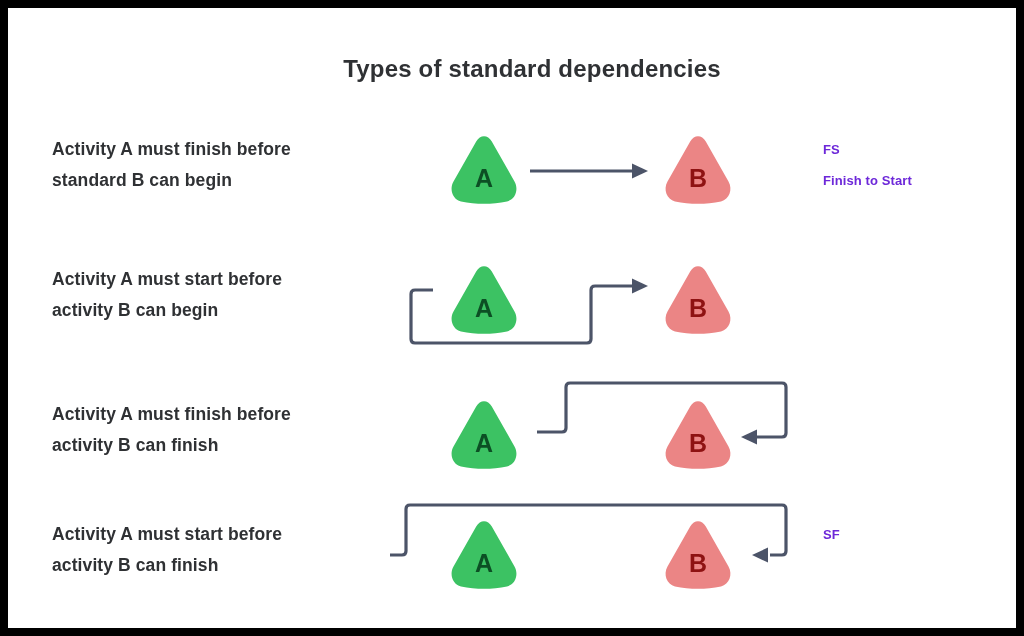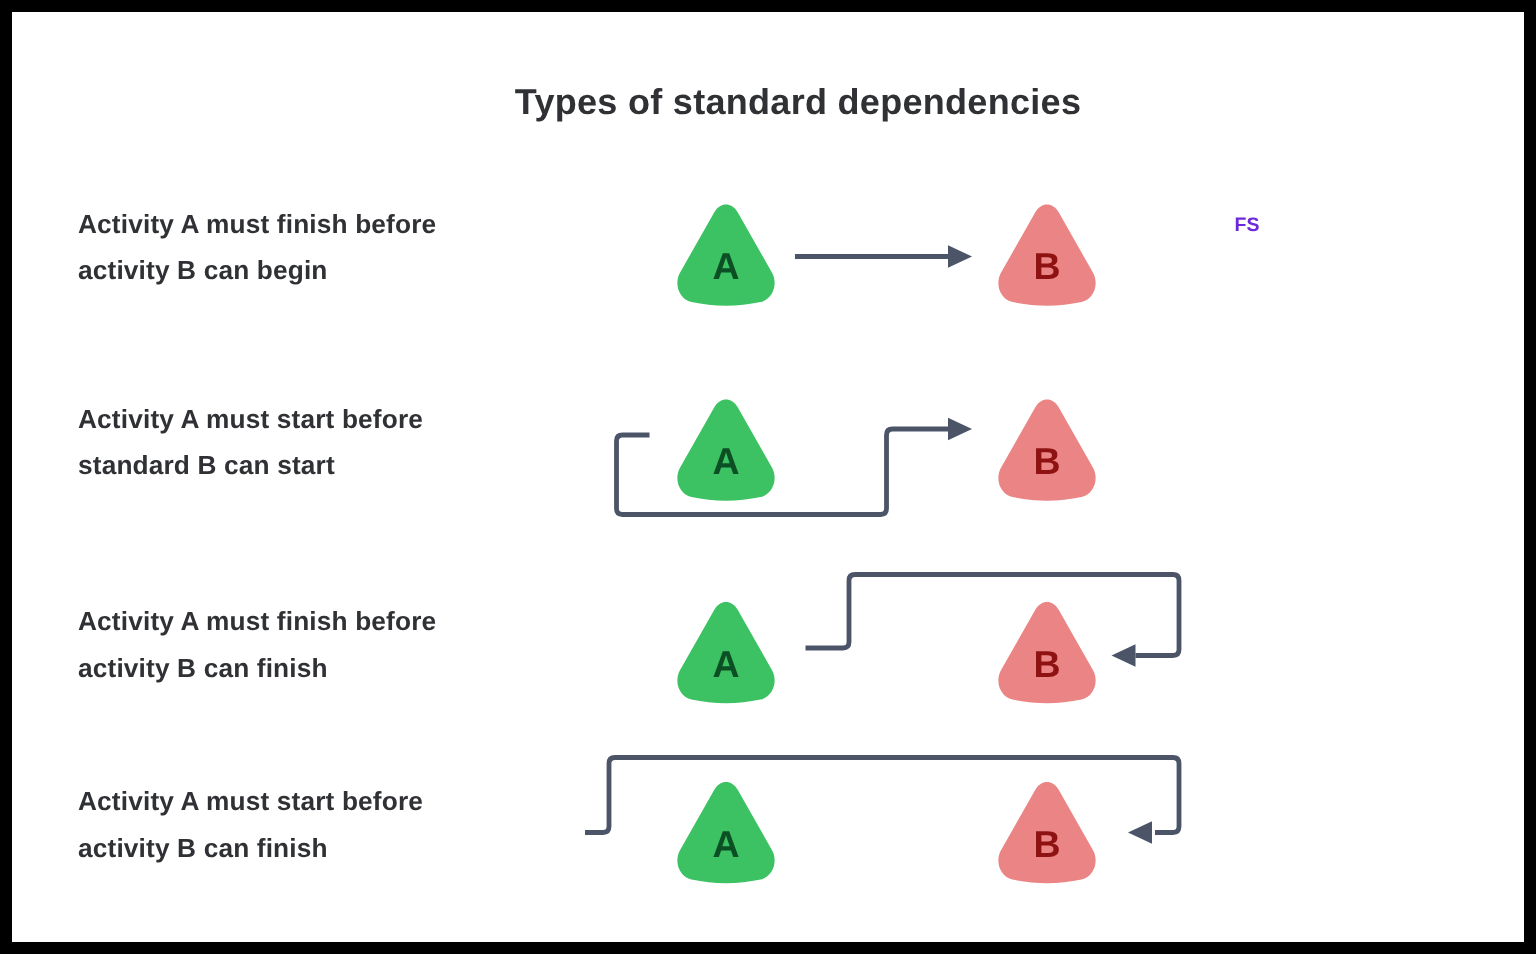--- a/index.html
+++ b/index.html
@@ -117,21 +117,21 @@
 <body>
 
 <div class="frame">
   <div class="canvas">
 
     <div class="title">Types of standard dependencies</div>
 
     <div class="row" style="top:120px">
       <div class="row-desc">
         <span>Activity A must finish before</span><br>
-        <span>activity B can begin</span>
+        <span>standard B can begin</span>
       </div>
 
       <div class="diagram">
         <svg class="connector" viewBox="0 0 430 140">
           <path d="M 148 65 L 252 65" fill="none" stroke="#4c5468" stroke-width="3.2" stroke-linecap="butt"></path>
           <path d="M 266 65 L 250 57.5 L 250 72.5 Z" fill="#4c5468"></path>
         </svg>
 
         <div class="node node-a">
           <svg width="78" height="78" viewBox="0 0 78 78">
@@ -143,27 +143,28 @@
         <div class="node node-b">
           <svg width="78" height="78" viewBox="0 0 78 78">
             <path d="M31.2 9.5 C35.3 2.6 42.7 2.6 46.8 9.5 L69.5 49.5 C74 57.3 70.3 67.5 62.0 69.4 C47.0 72.6 31.0 72.6 16.0 69.4 C7.7 67.5 4.0 57.3 8.5 49.5 Z" fill="#eb8585"></path>
           </svg>
           <div class="letter">B</div>
         </div>
       </div>
 
       <div class="row-code">
         <span class="code">FS</span>
+        <span class="full">Finish to Start</span>
       </div>
     </div>
 
     <div class="row" style="top:250px">
       <div class="row-desc">
         <span>Activity A must start before</span><br>
-        <span>standard B can start</span>
+        <span>activity B can begin</span>
       </div>
 
       <div class="diagram">
         <svg class="connector" viewBox="0 0 430 140">
           <path d="M 51 54 L 33 54 Q 29 54 29 58 L 29 103 Q 29 107 33 107 L 205 107 Q 209 107 209 103 L 209 54 Q 209 50 213 50 L 252 50" fill="none" stroke="#4c5468" stroke-width="3.2" stroke-linecap="butt" stroke-linejoin="round"></path>
           <path d="M 266 50 L 250 42.5 L 250 57.5 Z" fill="#4c5468"></path>
         </svg>
 
         <div class="node node-a">
           <svg width="78" height="78" viewBox="0 0 78 78">
@@ -232,17 +233,18 @@
 
         <div class="node node-b">
           <svg width="78" height="78" viewBox="0 0 78 78">
             <path d="M31.2 9.5 C35.3 2.6 42.7 2.6 46.8 9.5 L69.5 49.5 C74 57.3 70.3 67.5 62.0 69.4 C47.0 72.6 31.0 72.6 16.0 69.4 C7.7 67.5 4.0 57.3 8.5 49.5 Z" fill="#eb8585"></path>
           </svg>
           <div class="letter">B</div>
         </div>
       </div>
 
       <div class="row-code">
+        <span class="code">SF</span>
       </div>
     </div>
 
   </div>
 </div>
 
 </body></html>

